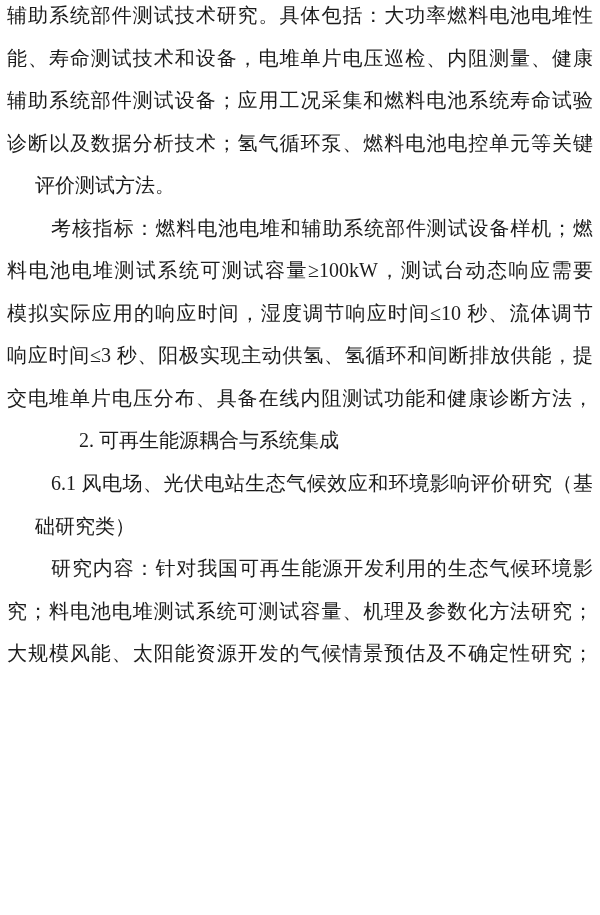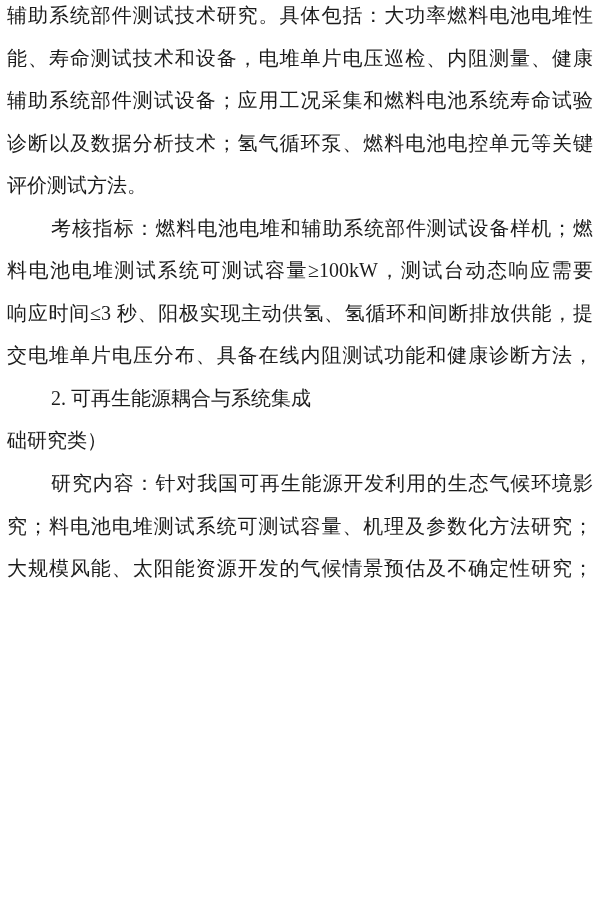--- a/index.html
+++ b/index.html
@@ -28,20 +28,21 @@
     font-size: 20px;
     text-align: justify;
     text-align-last: justify;
     text-justify: inter-character;
     overflow: hidden;
     white-space: normal;
   }
   .line.noj {
     text-align: left;
     text-align-last: left;
+    margin-left: 28px;
   }
   .line.indent {
     padding-left: 44px;
   }
   .page-number {
     position: absolute;
     top: 882px;
     right: 22px;
     font-size: 23px;
     line-height: 26px;
@@ -54,22 +55,24 @@
 
 <div class="page">
   <div class="text-block">
       <div class="line">辅助系统部件测试技术研究。具体包括：大功率燃料电池电堆性</div>
       <div class="line">能、寿命测试技术和设备，电堆单片电压巡检、内阻测量、健康</div>
       <div class="line">辅助系统部件测试设备；应用工况采集和燃料电池系统寿命试验</div>
       <div class="line">诊断以及数据分析技术；氢气循环泵、燃料电池电控单元等关键</div>
       <div class="line noj">评价测试方法。</div>
       <div class="line indent">考核指标：燃料电池电堆和辅助系统部件测试设备样机；燃</div>
       <div class="line">料电池电堆测试系统可测试容量≥100kW，测试台动态响应需要</div>
+      <div class="line">模拟实际应用的响应时间，湿度调节响应时间≤10 秒、流体调节</div>
       <div class="line">响应时间≤3 秒、阳极实现主动供氢、氢循环和间断排放供能，提</div>
       <div class="line">交电堆单片电压分布、具备在线内阻测试功能和健康诊断方法，</div>
       <div class="line indent noj">2. 可再生能源耦合与系统集成</div>
+      <div class="line indent">6.1 风电场、光伏电站生态气候效应和环境影响评价研究（基</div>
       <div class="line noj">础研究类）</div>
       <div class="line indent">研究内容：针对我国可再生能源开发利用的生态气候环境影</div>
       <div class="line">究；料电池电堆测试系统可测试容量、机理及参数化方法研究；</div>
       <div class="line">大规模风能、太阳能资源开发的气候情景预估及不确定性研究；</div>
     </div>
   <div class="page-number">— 23 —</div>
 </div>
 
 </body></html>

